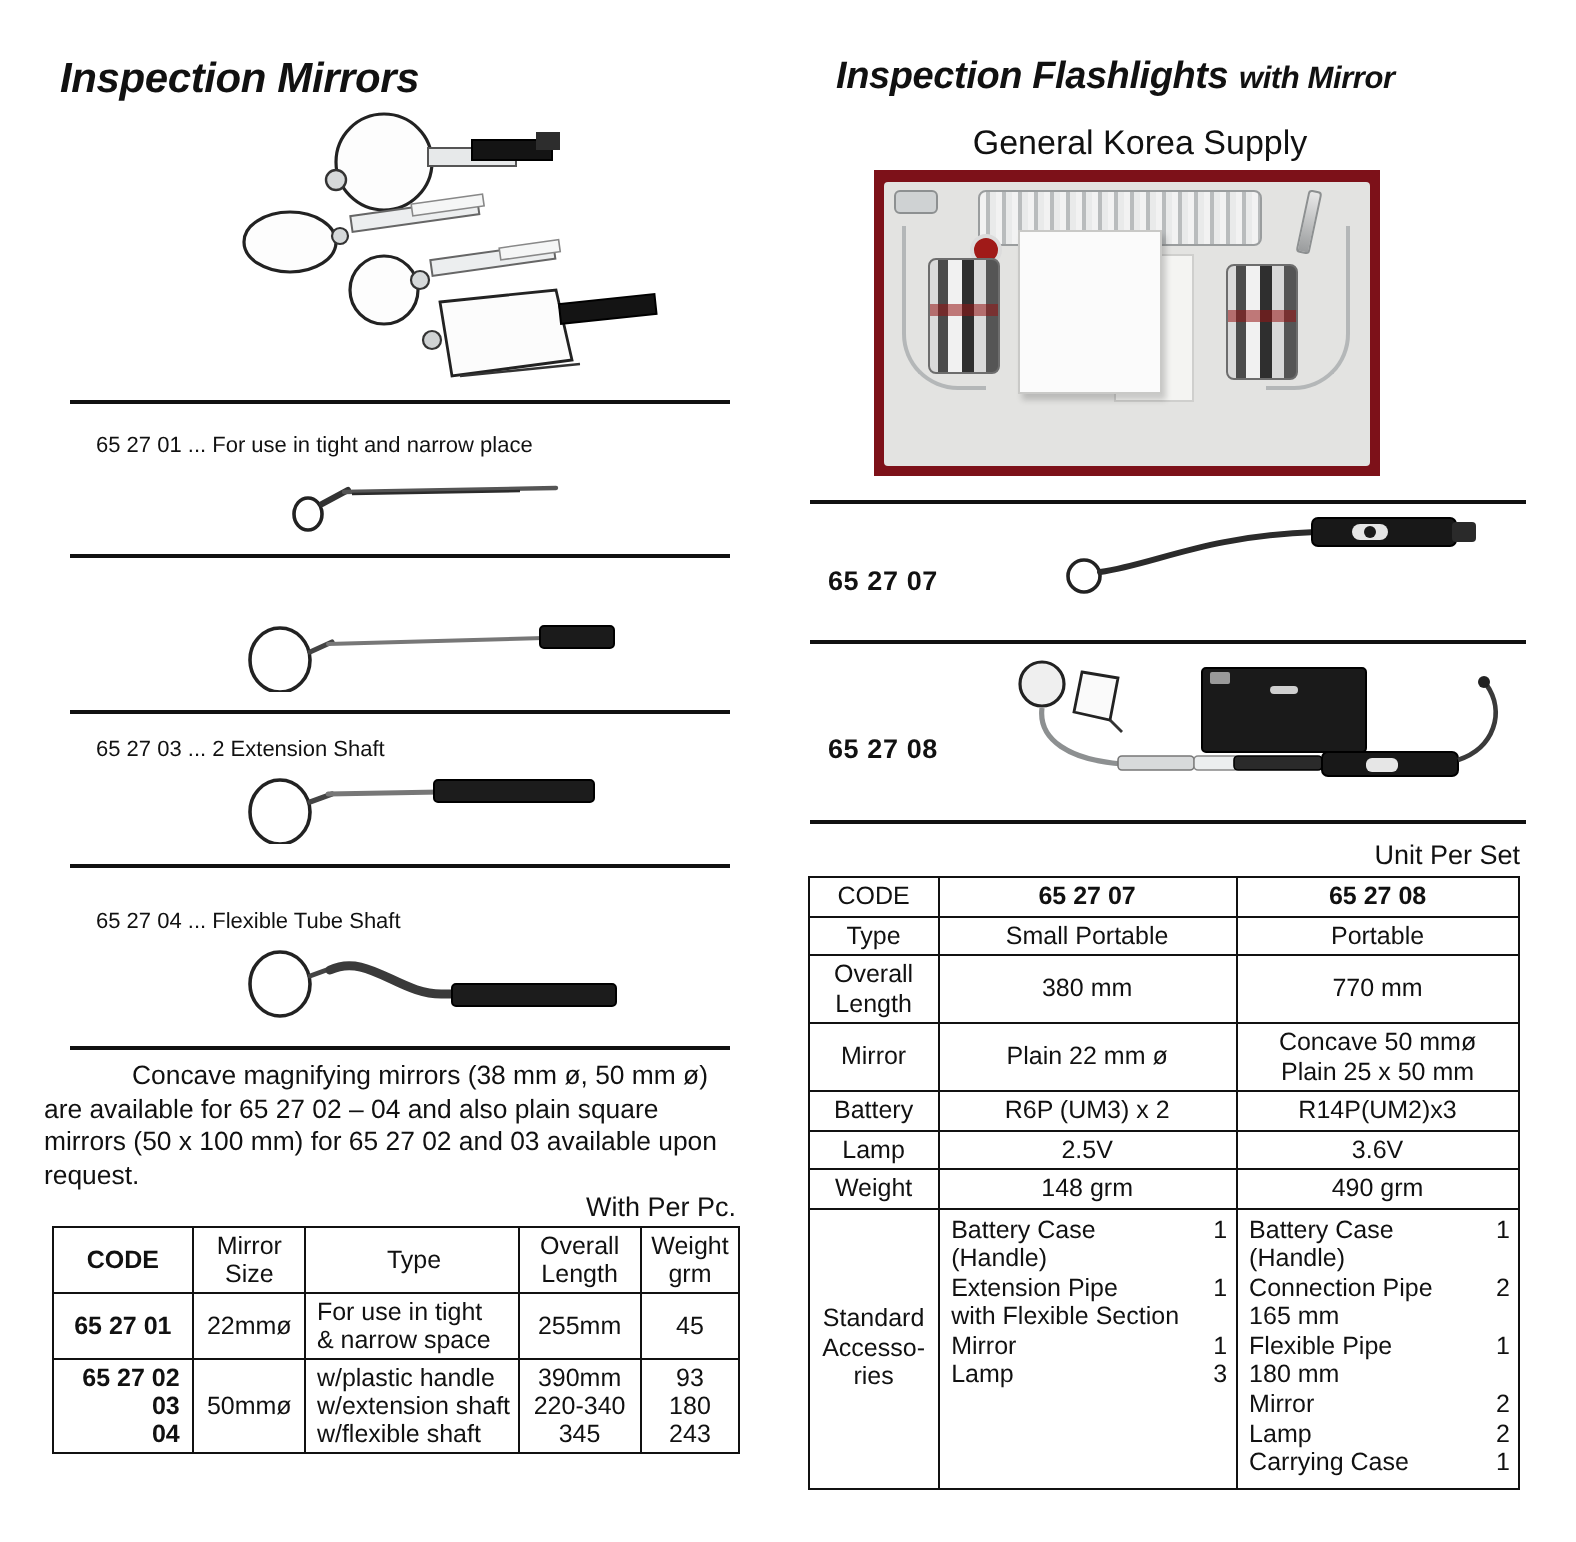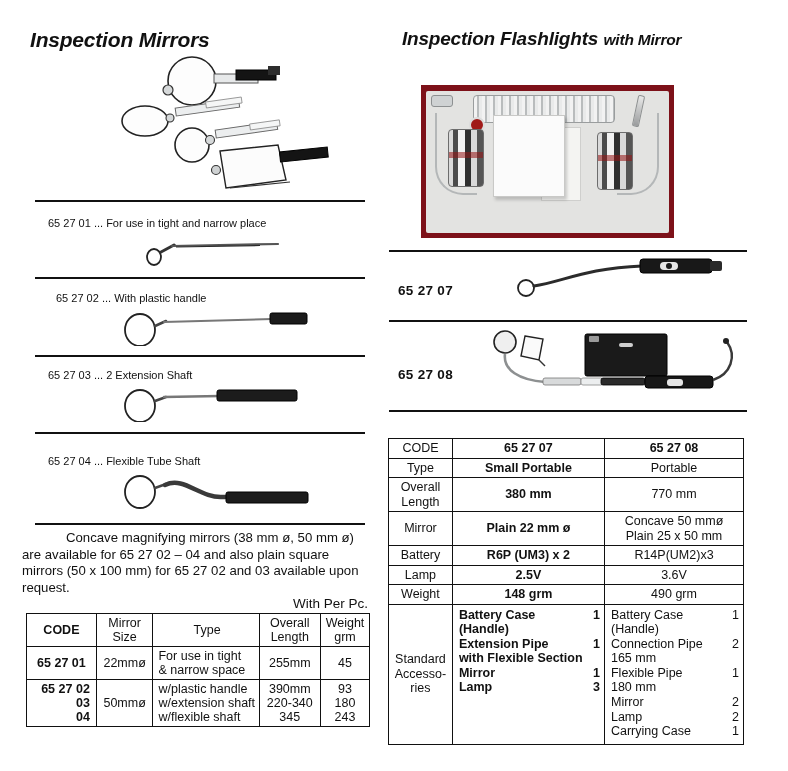--- a/index.html
+++ b/index.html
@@ -95,21 +95,21 @@
   #mirror-table .c-code   { width: 76px; text-align: center; font-weight: bold; }
   #mirror-table .c-size   { width: 54px; text-align: center; }
   #mirror-table .c-type   { width: 116px; text-align: left; padding-left: 5px; }
   #mirror-table .c-len    { width: 62px; text-align: center; }
   #mirror-table .c-wt     { width: 44px; text-align: center; }
   #mirror-table .codecell { text-align: right; padding-right: 6px; }
 
   
   #right-col {
     position: absolute;
-    left: 384px; top: 0;
+    left: 400px; top: 0;
     width: 388px; height: 679px;
   }
   #flash-title {
     position: absolute;
     left: 18px; top: 28px;
     font-size: 19px;
     white-space: nowrap;
   }
   #flash-title .sub {
     font-size: 15.5px;
@@ -240,21 +240,21 @@
     font-size: 12.5px;
   }
   #flash-table td {
     border: 1px solid #111;
     padding: 2px 3px;
     vertical-align: middle;
     line-height: 14.5px;
     text-align: center;
   }
   #flash-table .rowhead { width: 62px; }
-  #flash-table .col7 { width: 148px; font-weight: bold; }
+  #flash-table .col7 { width: 148px; }
   #flash-table .col8 { width: 146px; }
   #flash-table .codecell { font-weight: bold; }
   .acc-cell { text-align: left !important; padding: 3px 4px 5px 6px !important; vertical-align: top !important; }
   .acc-list { list-style: none; margin: 0; padding: 0; }
   .acc-list li {
     display: flex;
     justify-content: space-between;
     line-height: 14.6px;
     white-space: nowrap;
   }
@@ -317,25 +317,20 @@
       <svg width="160" height="28" viewBox="0 0 160 28">
         <ellipse cx="14" cy="19" rx="7" ry="8" fill="#fff" stroke="#222" stroke-width="1.8"></ellipse>
         <path d="M21 14 L34 7" stroke="#333" stroke-width="3" stroke-linecap="round"></path>
         <path d="M32 8 L138 6" stroke="#555" stroke-width="2.2" stroke-linecap="round"></path>
         <path d="M36 9 L120 7.5" stroke="#2b2b2b" stroke-width="1.2"></path>
       </svg>
     </div>
 
     <div class="hr" style="left:35px; top:277px; width:330px;"></div>
 
-    <div class="prod-row-label" style="left:56px; top:292px;">
-      <span>65 27 02</span>
-      <span>...</span>
-      <span>With plastic handle</span>
-    </div>
     <div class="prod-art" style="left:122px; top:310px;">
       <svg width="190" height="36" viewBox="0 0 190 36">
         <ellipse cx="18" cy="20" rx="15" ry="16" fill="#fff" stroke="#222" stroke-width="1.8"></ellipse>
         <path d="M33 16 L44 11" stroke="#444" stroke-width="2.6" stroke-linecap="round"></path>
         <path d="M42 12 L150 9" stroke="#777" stroke-width="2" stroke-linecap="round"></path>
         <rect x="148" y="3" width="37" height="11" rx="2" fill="#1b1b1b" stroke="#000" stroke-width="1"></rect>
       </svg>
     </div>
 
     <div class="hr" style="left:35px; top:355px; width:330px;"></div>
@@ -443,20 +438,21 @@
     </table>
   </div>
 
   <div id="right-col">
 
     <div id="flash-title">
       <span class="title-italic">Inspection Flashlights</span>
       <span class="title-italic sub">with Mirror</span>
     </div>
 
+    <div id="brand-line">General Korea Supply</div>
 
     <div id="kit-photo">
       <div class="foam"></div>
       <div class="flexcable f1"></div>
       <div class="flexcable f2"></div>
       <div class="wing"></div>
       <div class="tube"></div>
       <div class="redcap"></div>
       <div class="probe"></div>
       <div class="canister c1">
@@ -504,20 +500,21 @@
         <rect x="112" y="48" width="44" height="7" rx="2" fill="#2a2a2a" stroke="#000" stroke-width="0.8"></rect>
         <rect x="156" y="46" width="68" height="12" rx="3" fill="#181818" stroke="#000" stroke-width="1"></rect>
         <rect x="178" y="49" width="16" height="7" rx="3" fill="#e6e6e6"></rect>
         <path d="M224 50 C242 44, 248 26, 238 12" stroke="#3a3a3a" stroke-width="2.4" fill="none"></path>
         <circle cx="237" cy="11" r="3" fill="#222"></circle>
       </svg>
     </div>
 
     <div class="hr" style="left:5px; top:410px; width:358px;"></div>
 
+    <div id="unit-per-set">Unit Per Set</div>
 
     <table id="flash-table">
       <tbody>
         <tr>
           <td class="rowhead">CODE</td>
           <td class="col7 codecell">65 27 07</td>
           <td class="col8 codecell">65 27 08</td>
         </tr>
         <tr>
           <td class="rowhead">Type</td>

